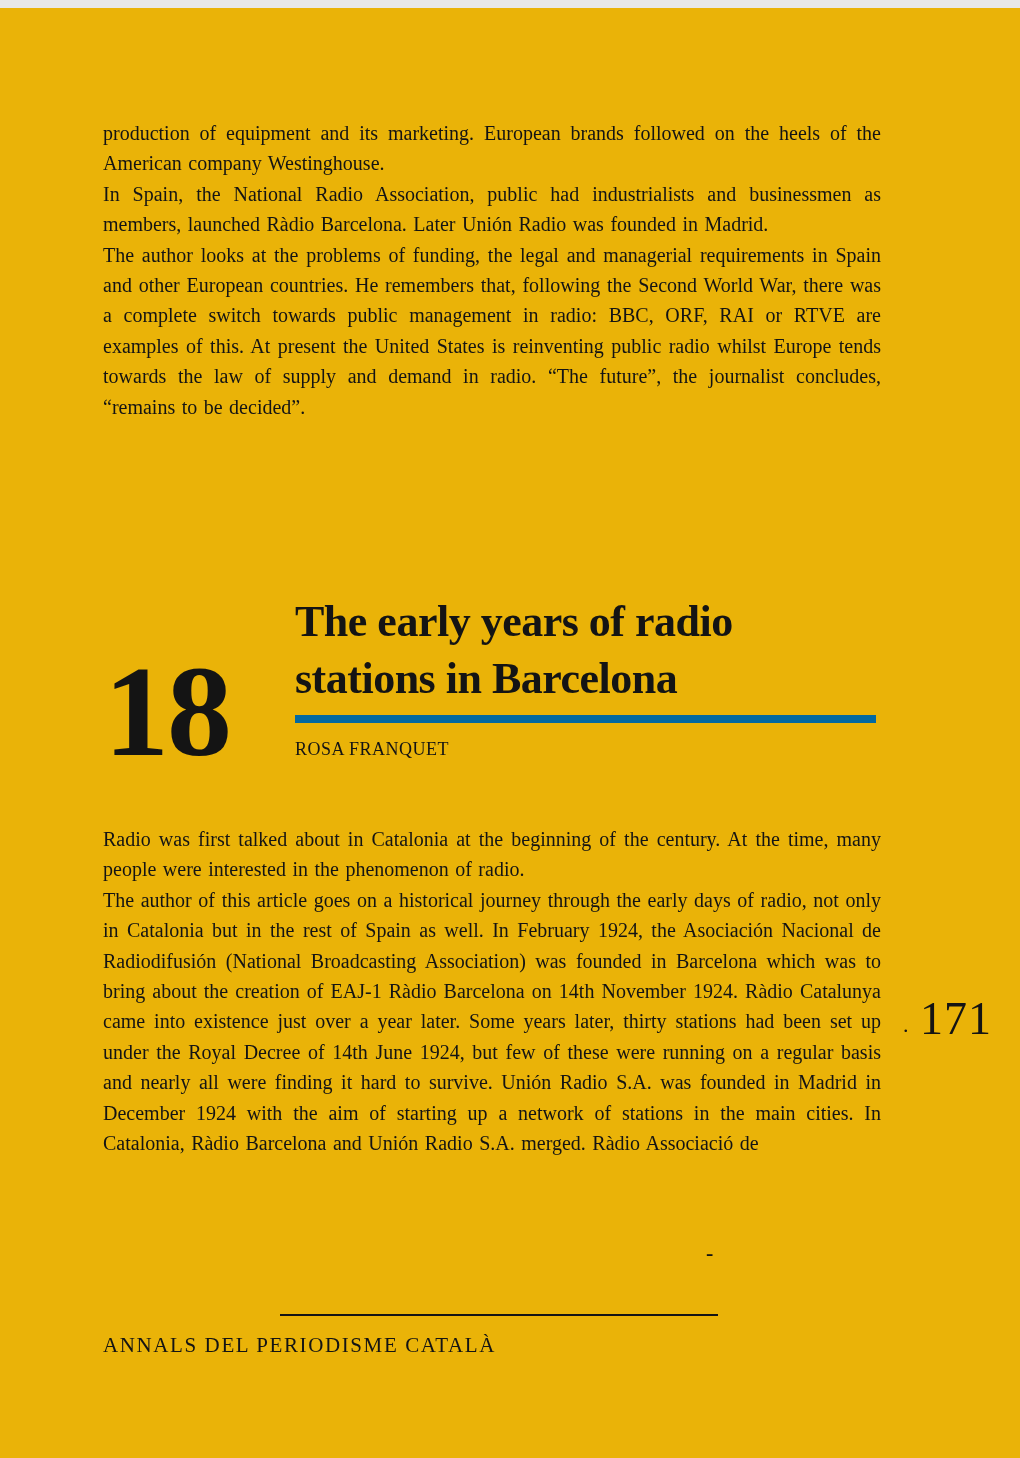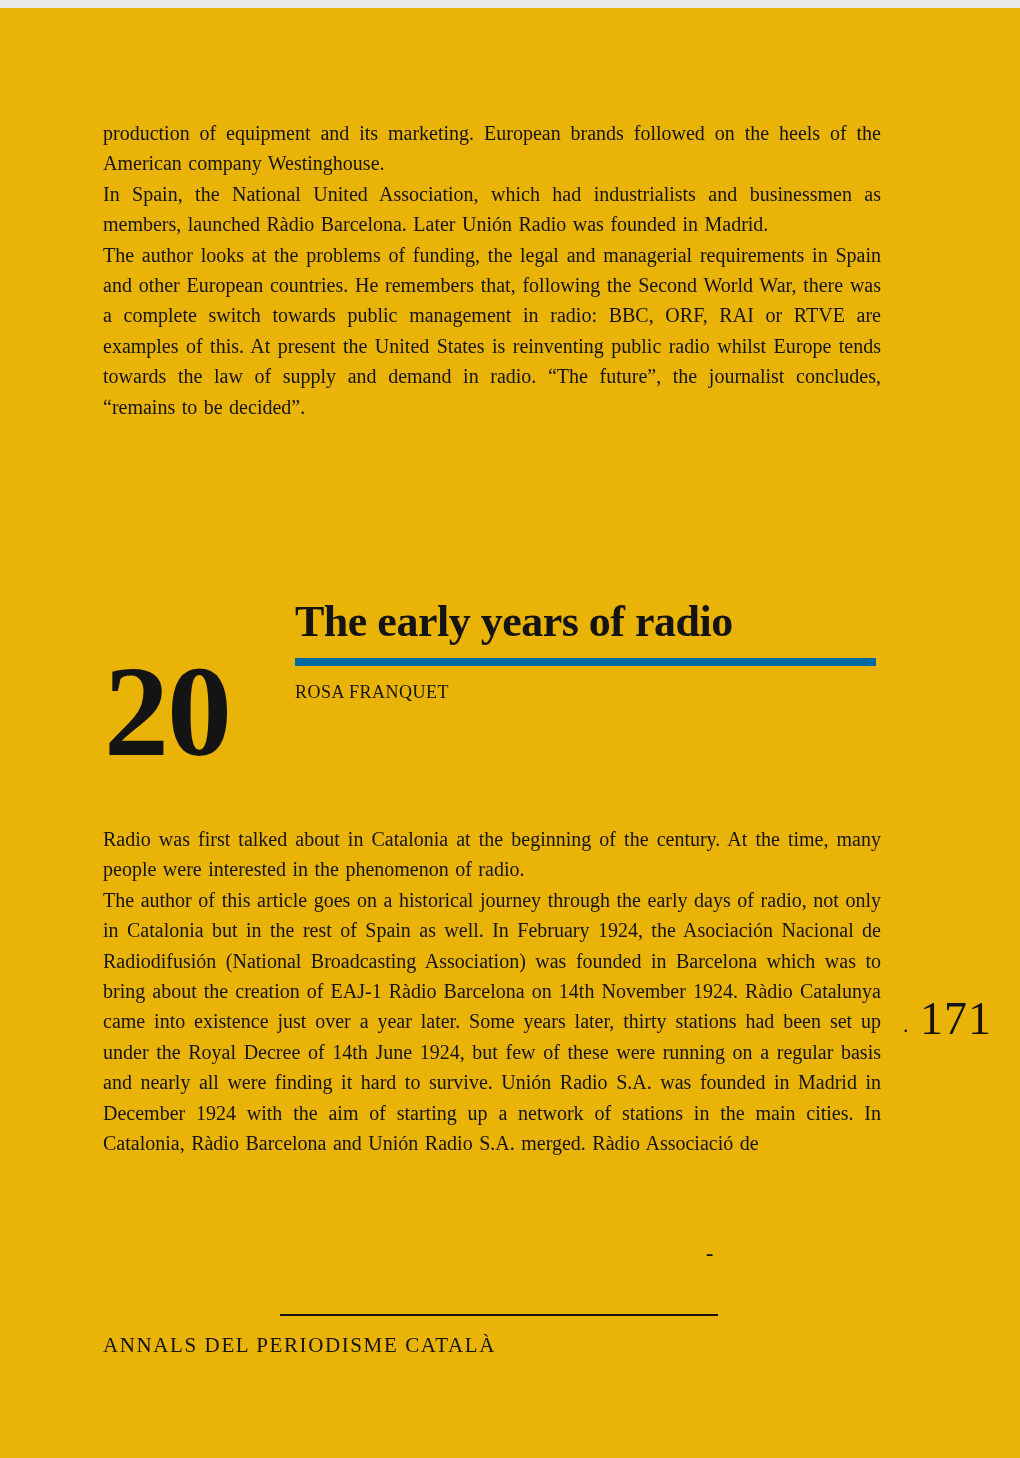--- a/index.html
+++ b/index.html
@@ -111,29 +111,30 @@
     letter-spacing: 1.6px;
   }
 </style>
 </head>
 <body>
 
 <div class="page">
 
   <div class="abstract">
     <p>production of equipment and its marketing. European brands followed on the heels of the American company Westinghouse.</p>
-    <p>In Spain, the National United Association, which had industrialists and businessmen as members, launched Ràdio Barcelona. Later Unión Radio was founded in Madrid.</p>
+    <p>In Spain, the National Radio Association, public had industrialists and businessmen as members, launched Ràdio Barcelona. Later Unión Radio was founded in Madrid.</p>
     <p>The author looks at the problems of funding, the legal and managerial requirements in Spain and other European countries. He remembers that, following the Second World War, there was a complete switch towards public management in radio: BBC, ORF, RAI or RTVE are examples of this. At present the United States is reinventing public radio whilst Europe tends towards the law of supply and demand in radio. “The future”, the journalist concludes, “remains to be decided”.</p>
   </div>
 
-  <div class="chapter-number">20</div>
+  <div class="chapter-number">18</div>
 
   <div class="title-block">
     <div class="title-lines">
       <div class="title-line">The early years of radio</div>
+      <div class="title-line">stations in Barcelona</div>
     </div>
     <div class="author">ROSA FRANQUET</div>
   </div>
 
   <div class="body-text">
     <p>Radio was first talked about in Catalonia at the beginning of the century. At the time, many people were interested in the phenomenon of radio.</p>
     <p>The author of this article goes on a historical journey through the early days of radio, not only in Catalonia but in the rest of Spain as well. In February 1924, the Asociación Nacional de Radiodifusión (National Broadcasting Association) was founded in Barcelona which was to bring about the creation of EAJ-1 Ràdio Barcelona on 14th November 1924. Ràdio Catalunya came into existence just over a year later. Some years later, thirty stations had been set up under the Royal Decree of 14th June 1924, but few of these were running on a regular basis and nearly all were finding it hard to survive. Unión Radio S.A. was founded in Madrid in December 1924 with the aim of starting up a network of stations in the main cities. In Catalonia, Ràdio Barcelona and Unión Radio S.A. merged. Ràdio Associació de</p>
   </div>
 
   <div class="stray-dot">.</div>

